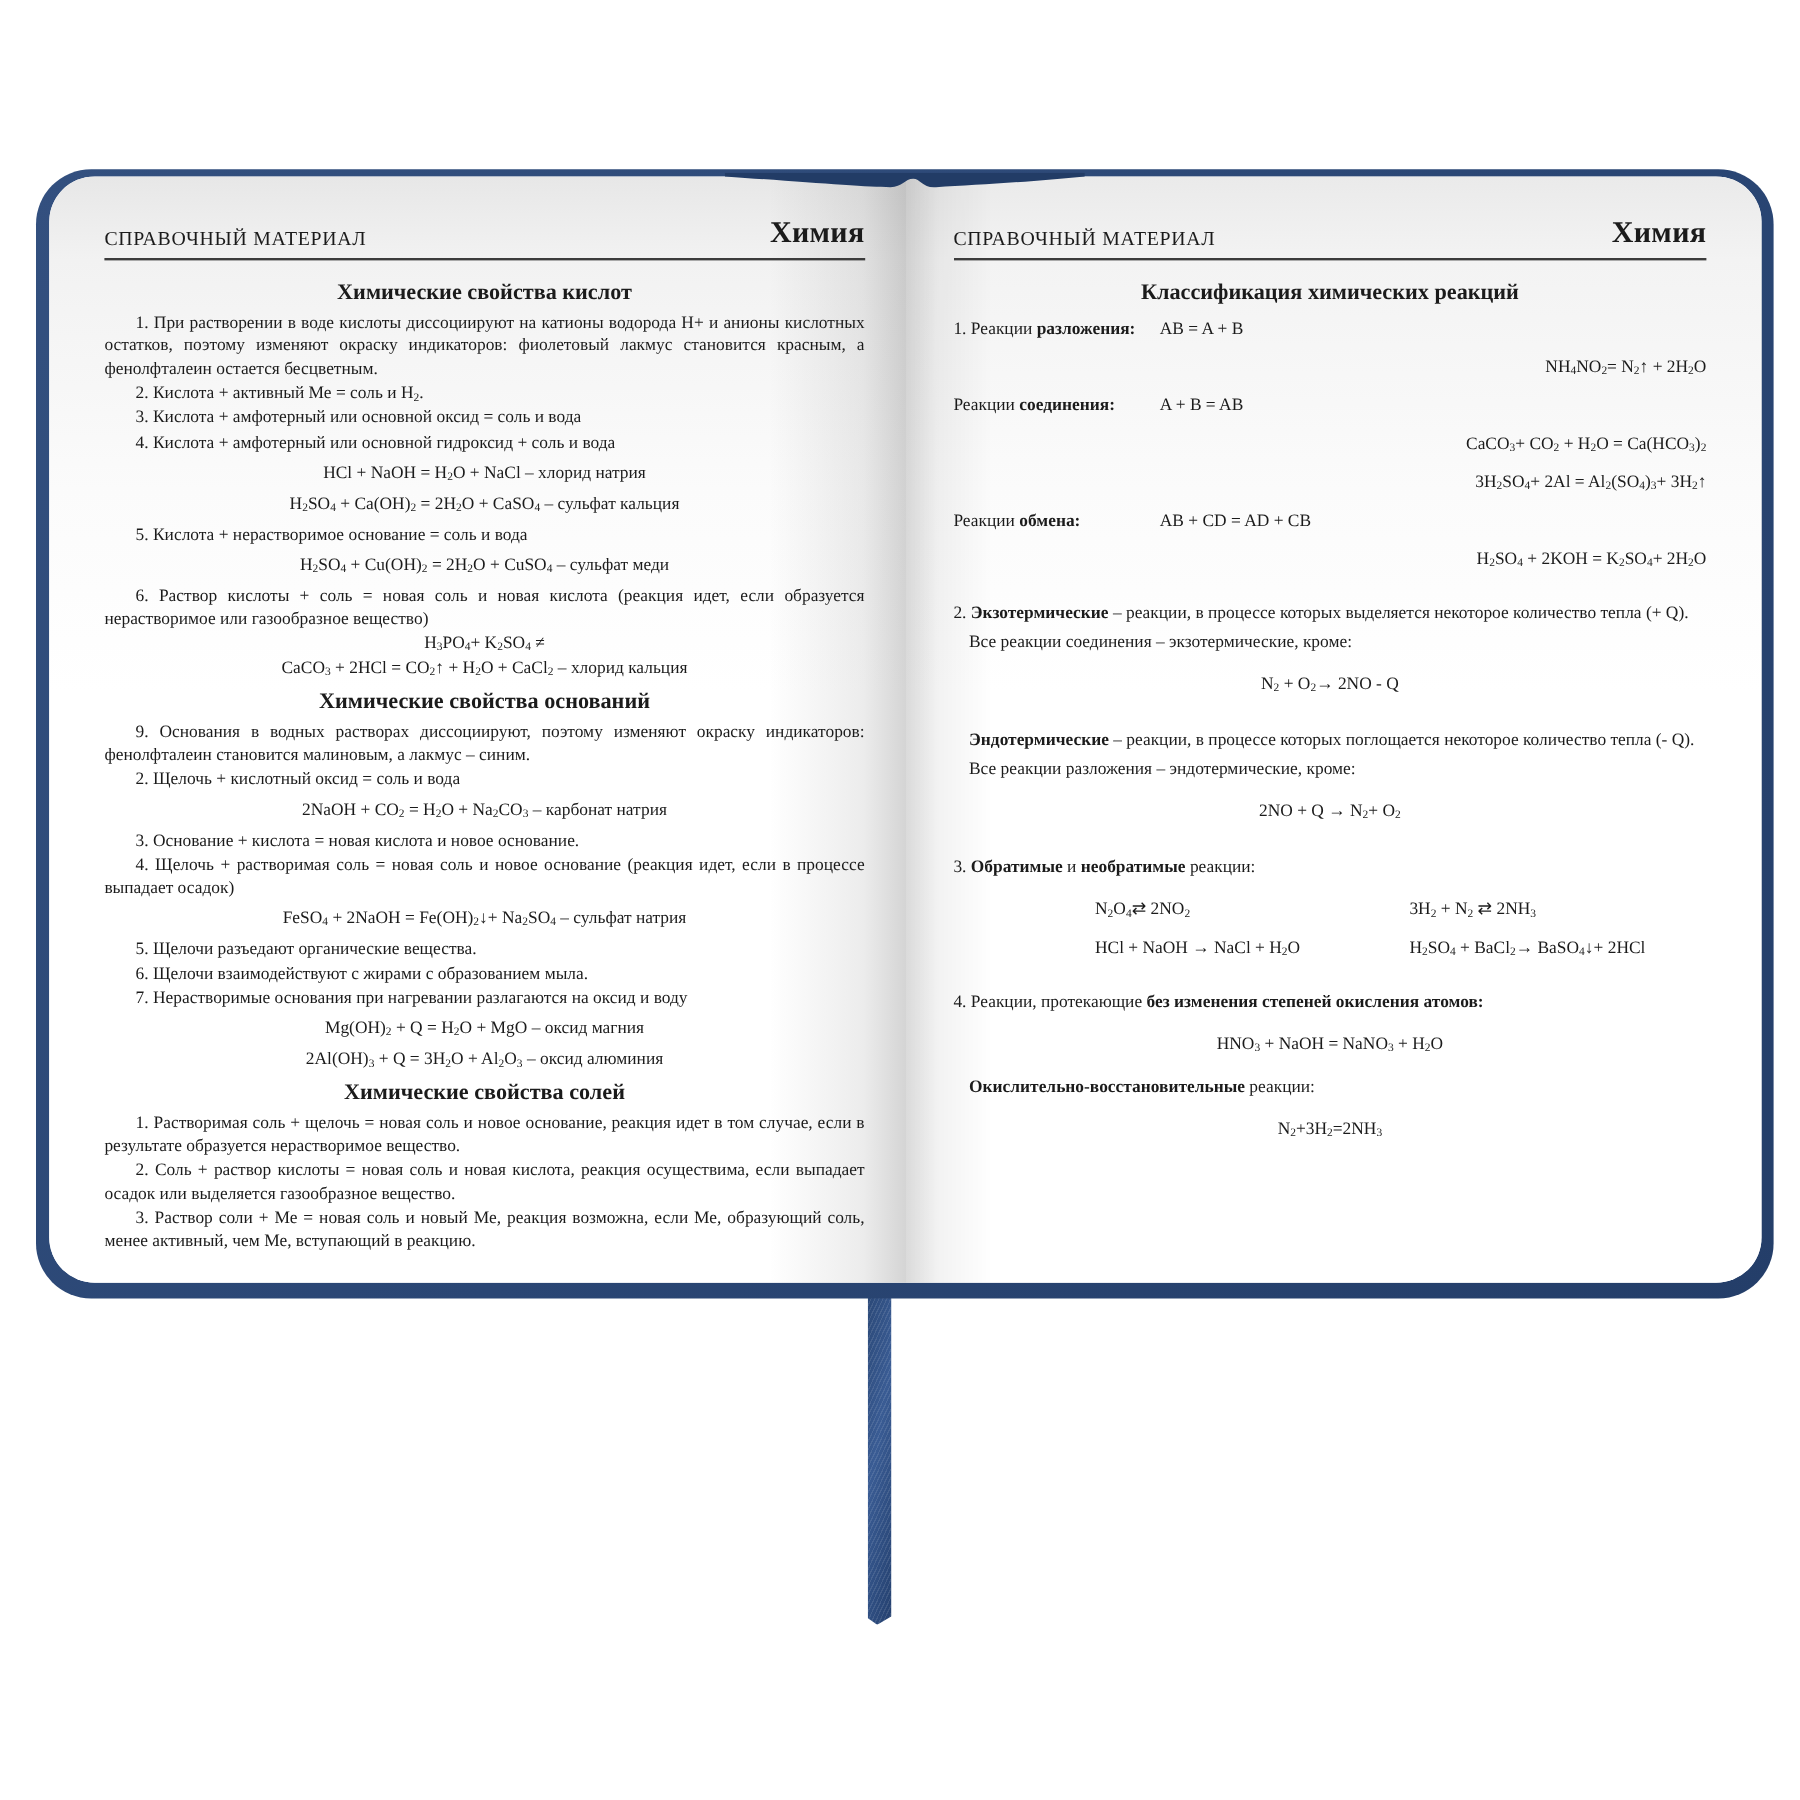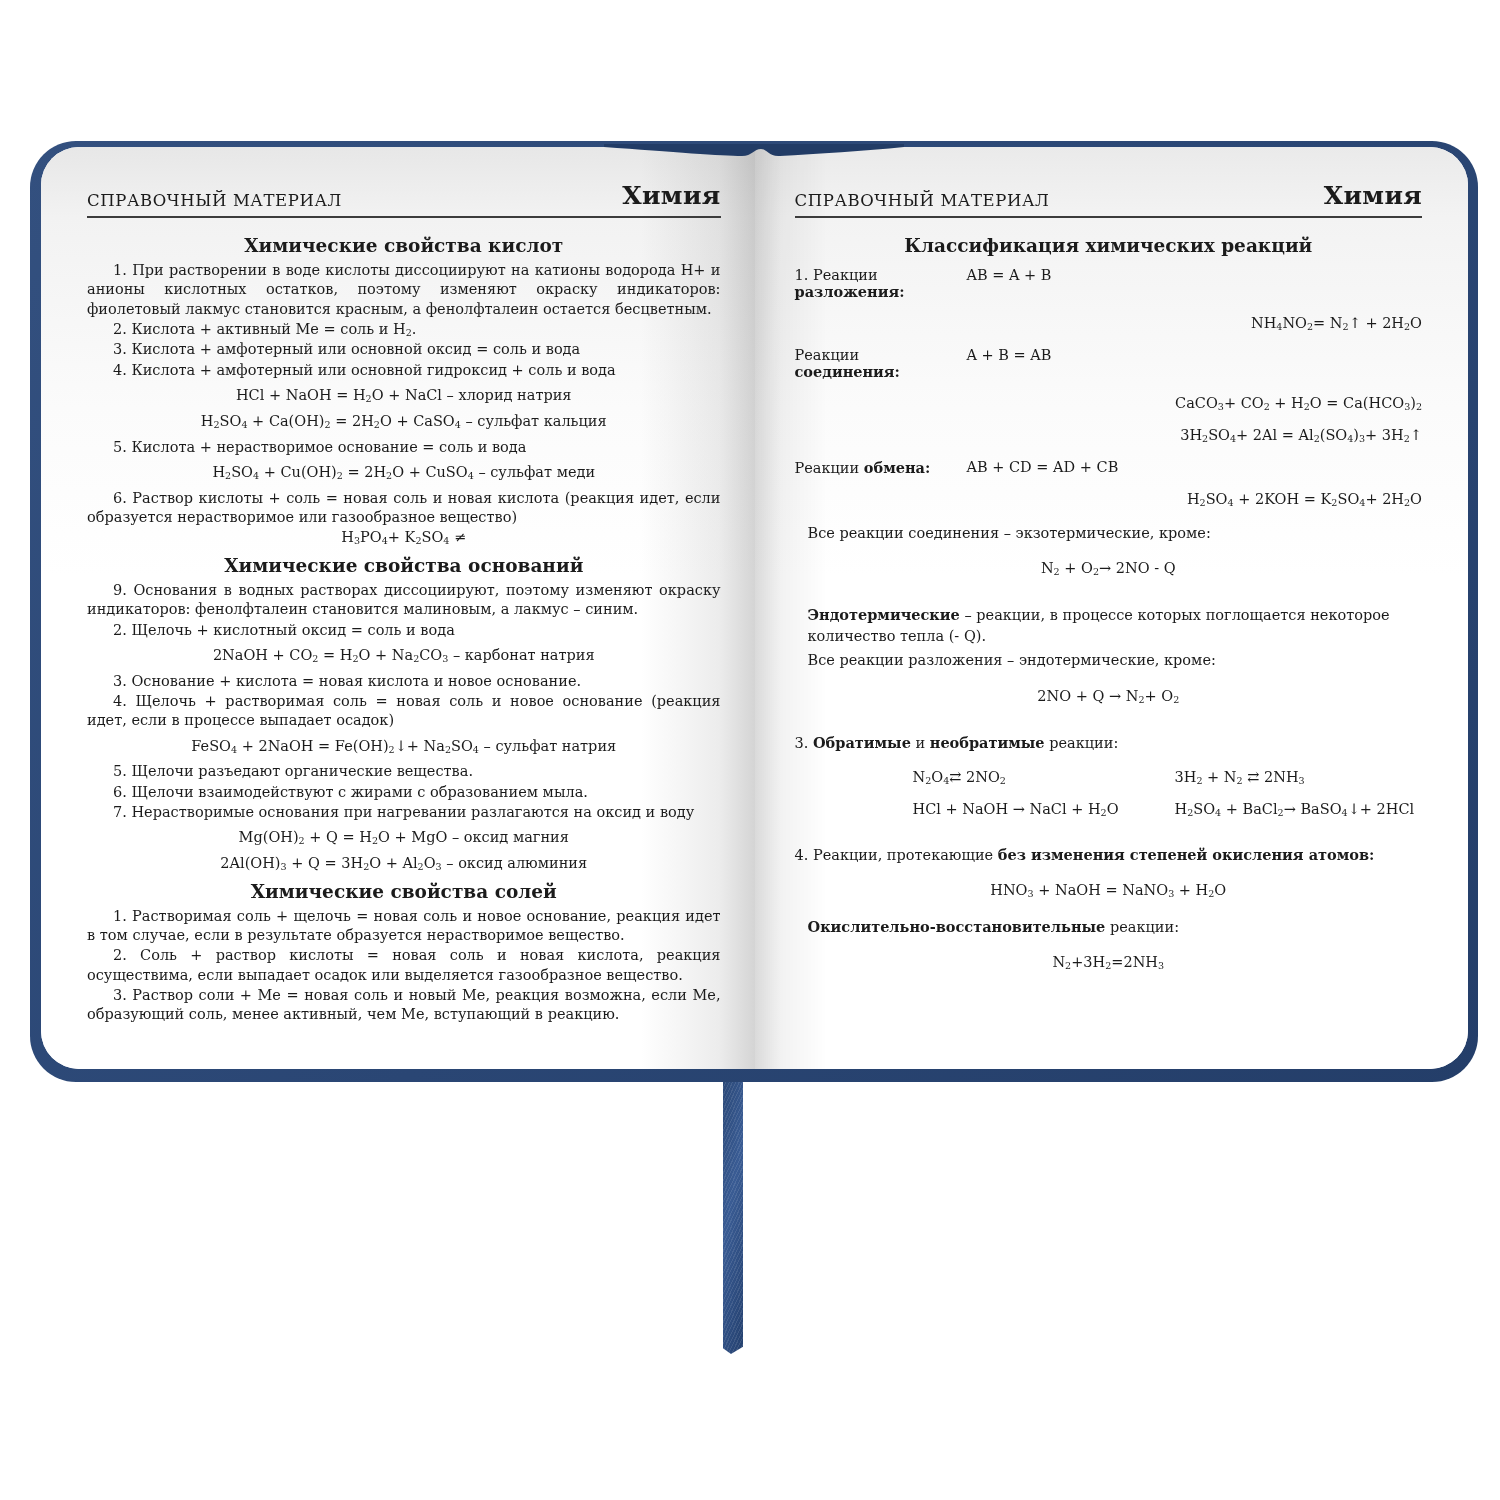--- a/index.html
+++ b/index.html
@@ -8,21 +8,21 @@
     background:#ffffff;color:#1b1b1b;
     font-family:"DejaVu Serif","Liberation Serif",serif;
   }
   .book{
     position:absolute;left:30px;top:141px;width:1448px;height:941px;
     background:linear-gradient(135deg,#33507f,#2a4674 55%,#243e69);
     border-radius:46px;z-index:2;
   }
   .pages{
     position:absolute;left:11px;right:10px;top:6px;bottom:13px;
-    border-radius:38px;overflow:hidden;display:flex;background:#fff;
+    border-radius:38px;overflow:hidden;display:flex;background:#fff;font-family:Liberation Serif, serif;
   }
   .page{flex:1 1 50%;position:relative;box-sizing:border-box;}
   .page.lp{
     padding:34px 34px 0 46px;
     background:
       linear-gradient(to right,rgba(0,0,0,0) 84%,rgba(70,70,70,0.10) 95%,rgba(60,60,60,0.22)),
       linear-gradient(180deg,#e7e7e7 0px,#f2f2f2 70px,#fbfbfb 260px,#ffffff 430px);
   }
   .page.rp{
     padding:34px 46px 0 40px;
@@ -82,20 +82,21 @@
           <div class="para"><span>1. При растворении в воде кислоты диссоциируют на катионы водорода H+ и анионы кислотных остатков, поэтому изменяют окраску индикаторов: фиолетовый лакмус становится красным, а фенолфталеин остается бесцветным.</span></div>
           <div class="para"><span>2. Кислота + активный Ме = соль и H</span><sub>2</sub><span>.</span></div>
           <div class="para"><span>3. Кислота + амфотерный или основной оксид = соль и вода</span></div>
           <div class="para"><span>4. Кислота + амфотерный или основной гидроксид + соль и вода</span></div>
           <div class="formula"><span>HCl + NaOH = H</span><sub>2</sub><span>O + NaCl – хлорид натрия</span></div>
           <div class="formula"><span>H</span><sub>2</sub><span>SO</span><sub>4</sub><span> + Ca(OH)</span><sub>2</sub><span> = 2H</span><sub>2</sub><span>O + CaSO</span><sub>4</sub><span> – сульфат кальция</span></div>
           <div class="para"><span>5. Кислота + нерастворимое основание = соль и вода</span></div>
           <div class="formula"><span>H</span><sub>2</sub><span>SO</span><sub>4</sub><span> + Cu(OH)</span><sub>2</sub><span> = 2H</span><sub>2</sub><span>O + CuSO</span><sub>4</sub><span> – сульфат меди</span></div>
           <div class="para"><span>6. Раствор кислоты + соль = новая соль и новая кислота (реакция идет, если образуется нерастворимое или газообразное вещество)</span></div>
           <div class="formula tight"><span>H</span><sub>3</sub><span>PO</span><sub>4</sub><span>+ K</span><sub>2</sub><span>SO</span><sub>4</sub><span> ≠</span></div>
+          <div class="formula tight"><span>CaCO</span><sub>3</sub><span> + 2HCl = CO</span><sub>2</sub><span>↑ + H</span><sub>2</sub><span>O + CaCl</span><sub>2</sub><span> – хлорид кальция</span></div>
           <div class="sec-title"><span>Химические свойства оснований</span></div>
           <div class="para"><span>9. Основания в водных растворах диссоциируют, поэтому изменяют окраску индикаторов: фенолфталеин становится малиновым, а лакмус – синим.</span></div>
           <div class="para"><span>2. Щелочь + кислотный оксид = соль и вода</span></div>
           <div class="formula"><span>2NaOH + CO</span><sub>2</sub><span> = H</span><sub>2</sub><span>O + Na</span><sub>2</sub><span>CO</span><sub>3</sub><span> – карбонат натрия</span></div>
           <div class="para"><span>3. Основание + кислота = новая кислота и новое основание.</span></div>
           <div class="para"><span>4. Щелочь + растворимая соль = новая соль и новое основание (реакция идет, если в процессе выпадает осадок)</span></div>
           <div class="formula"><span>FeSO</span><sub>4</sub><span> + 2NaOH = Fe(OH)</span><sub>2</sub><span>↓+ Na</span><sub>2</sub><span>SO</span><sub>4</sub><span> – сульфат натрия</span></div>
           <div class="para"><span>5. Щелочи разъедают органические вещества.</span></div>
           <div class="para"><span>6. Щелочи взаимодействуют с жирами с образованием мыла.</span></div>
           <div class="para"><span>7. Нерастворимые основания при нагревании разлагаются на оксид и воду</span></div>
@@ -124,20 +125,21 @@
             <span class="lbl"><span>Реакции </span><b>соединения:</b></span>
             <span class="txt"><span>A + B = AB</span></span>
           </div>
           <div class="ind-formula"><span>CaCO</span><sub>3</sub><span>+ CO</span><sub>2</sub><span> + H</span><sub>2</sub><span>O = Ca(HCO</span><sub>3</sub><span>)</span><sub>2</sub></div>
           <div class="ind-formula"><span>3H</span><sub>2</sub><span>SO</span><sub>4</sub><span>+ 2Al = Al</span><sub>2</sub><span>(SO</span><sub>4</sub><span>)</span><sub>3</sub><span>+ 3H</span><sub>2</sub><span>↑</span></div>
           <div class="row">
             <span class="lbl"><span>Реакции </span><b>обмена:</b></span>
             <span class="txt"><span>AB + CD = AD + CB</span></span>
           </div>
           <div class="ind-formula"><span>H</span><sub>2</sub><span>SO</span><sub>4</sub><span> + 2KOH = K</span><sub>2</sub><span>SO</span><sub>4</sub><span>+ 2H</span><sub>2</sub><span>O</span></div>
+          <div class="para mt"><span>2. </span><b>Экзотермические</b><span>  –  реакции, в процессе которых выделяется некоторое количество тепла (+ Q).</span></div>
           <div class="para cont"><span>Все реакции соединения –  экзотермические, кроме:</span></div>
           <div class="formula"><span>N</span><sub>2</sub><span> + O</span><sub>2</sub><span>→ 2NO - Q</span></div>
           <div class="para mt cont"><b>Эндотермические</b><span>  –  реакции, в процессе которых поглощается некоторое количество тепла (- Q).</span></div>
           <div class="para cont"><span>Все реакции разложения –  эндотермические, кроме:</span></div>
           <div class="formula"><span>2NO + Q → N</span><sub>2</sub><span>+ O</span><sub>2</sub></div>
           <div class="para mt"><span>3. </span><b>Обратимые</b><span> и </span><b>необратимые</b><span> реакции:</span></div>
           <div class="formula2">
             <span class="fa"><span>N</span><sub>2</sub><span>O</span><sub>4</sub><span>⇄ 2NO</span><sub>2</sub></span>
             <span class="fb"><span>3H</span><sub>2</sub><span> + N</span><sub>2</sub><span> ⇄ 2NH</span><sub>3</sub></span>
           </div>

